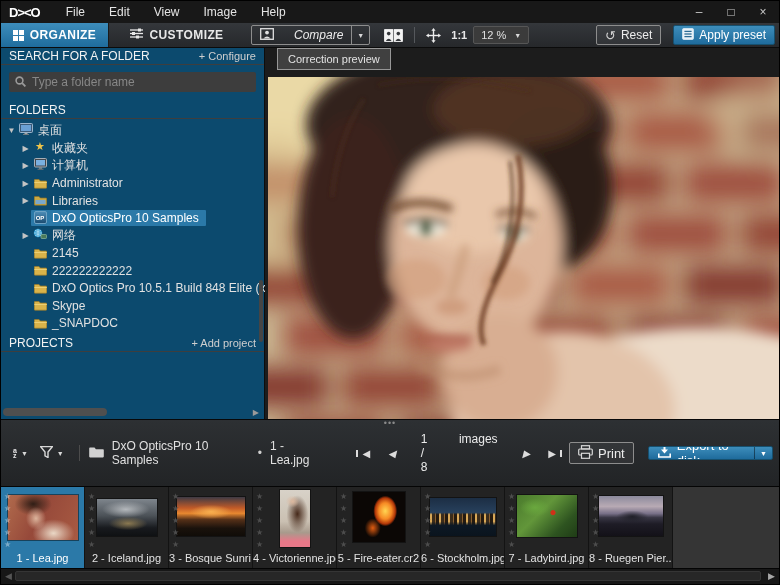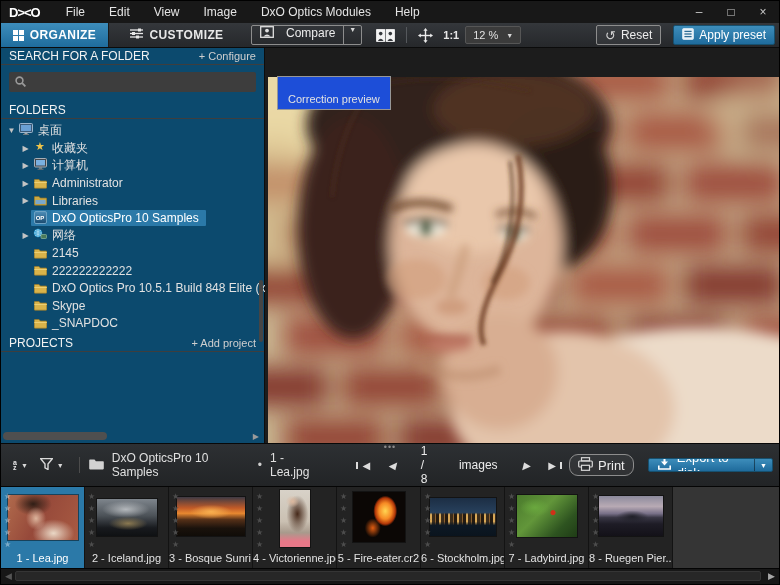--- a/index.html
+++ b/index.html
@@ -17,21 +17,21 @@
   
   .toolbar { flex:0 0 24px; background:linear-gradient(#34373b,#26282b); display:flex; align-items:center; border-bottom:1px solid #0b0b0b; }
   .tab { height:24px; display:flex; align-items:center; justify-content:center; gap:6px; font-size:12px; font-weight:bold; color:#e8e8e8; letter-spacing:.4px; cursor:default; }
   .tab-organize { width:107px; background:linear-gradient(#3d8dbb,#1f6c9d); color:#fff; }
   .tab-customize { width:137px; border-left:1px solid #1a1a1a; }
   .icon-grid { width:11px; height:11px; position:relative; }
   .icon-grid i { position:absolute; width:5px; height:5px; background:#fff; }
   .icon-grid i:nth-child(2){ left:6px; } .icon-grid i:nth-child(3){ top:6px; } .icon-grid i:nth-child(4){ left:6px; top:6px; }
   .btn { height:20px; border:1px solid #8d8d8d; border-radius:2px; background:rgba(255,255,255,.05); color:#ececec; font-size:12px; display:flex; align-items:center; gap:5px; padding:0 8px; cursor:default; }
   .btn-split { display:flex; height:20px; border:1px solid #8d8d8d; border-radius:2px; overflow:hidden; }
-  .btn-split .seg { display:flex; gap:12px; padding:0 8px; font-size:12px; color:#ececec; }
+  .btn-split .seg { display:flex; align-items:center; gap:20px; padding:0 8px; font-size:12px; color:#ececec;font-style:italic; }
   .btn-split .seg.caret-seg { border-left:1px solid #8d8d8d; padding:0 5px; font-size:7px; color:#d8d8d8; }
   .caret { font-size:7px; color:#d8d8d8; }
   .tool-sep { width:1px; height:16px; background:#55585c; margin:0 7px; }
   .iconbtn { display:flex; align-items:center; padding:0 4px; }
   .one2one { font-size:11px; font-weight:bold; color:#e8e8e8; margin:0 6px; }
   .zoom-select { height:18px; background:#3b3b3b; border:1px solid #565656; border-radius:2px; font-size:11px; color:#e0e0e0; display:flex; align-items:center; gap:8px; padding:0 7px; }
   .tb-spacer { flex:1; }
   .reset-btn .reset-glyph { font-size:13px; color:#cfcfcf; line-height:1; }
   .primary { background:linear-gradient(#3d8dbb,#1f6b9c); border:1px solid #16506f; color:#fff; }
   .apply-btn { margin:0 4px 0 12px; }
@@ -58,39 +58,39 @@
   .projects-header { margin-top:3px; }
   .sidebar-fill { flex:1; }
   .sidebar-hscroll { position:absolute; left:2px; bottom:3px; right:16px; height:8px; }
   .sh-thumb { width:104px; height:8px; background:#4f4f4f; border-radius:4px; }
   .sh-arrow { position:absolute; right:-11px; top:0; font-size:8px; color:#9a9a9a; }
   .sidebar-vscroll { position:absolute; right:1px; top:232px; width:4px; height:62px; background:#454545; border-radius:2px; }
 
   .main { flex:1; position:relative; background:#1c1c1c; overflow:hidden; }
   .photo { position:absolute; left:3px; top:29px; width:533px; height:370px; background:#8a4438; }
   .photo svg { display:block; }
-  .tooltip { position:absolute; left:12px; top:28px; z-index:3; background:#1d4ed8; border:1px solid #979797; color:#e2e2e2; font-size:11px; padding:16px 10px 4px; }
+  .tooltip { position:absolute; left:12px; top:0; z-index:3; background:#404040; border:1px solid #979797; color:#e2e2e2; font-size:11px; padding:4px 10px 4px; }
 
   
   .statusbar { flex:0 0 29px; background:linear-gradient(#2d3033,#222426); border-top:1px solid #080808; border-bottom:1px solid #050505; display:flex; align-items:center; font-size:12px; color:#e0e0e0; position:relative; padding-left:6px; }
   .grip { position:absolute; top:-2px; left:50%; transform:translateX(-50%); color:#8a8a8a; font-size:9px; letter-spacing:1px; }
   .sb-btn { display:flex; align-items:center; gap:4px; padding:0 6px; }
   .sort-letters { display:flex; flex-direction:column; font-size:7px; line-height:5px; font-weight:bold; color:#e6e6e6; }
   .sb-sep { width:1px; height:16px; background:#4c4c4c; margin:0 9px; }
   .path { display:flex; align-items:center; gap:8px; }
   .path .bullet { color:#cfcfcf; }
   .nav { display:flex; align-items:center; margin-left:26px; }
   .navbtn { font-size:10px; color:#dcdcdc; padding:0 9px; position:relative; }
   .nav-first i, .nav-last i { font-style:normal; }
   .nav-first::after { content:""; position:absolute; left:7px; top:2px; bottom:2px; width:2px; background:#dcdcdc; }
   .nav-last::after { content:""; position:absolute; right:7px; top:2px; bottom:2px; width:2px; background:#dcdcdc; }
   .nav-first i { padding-left:4px; } .nav-last i { padding-right:4px; }
-  .counter { margin:0 16px; display:flex; gap:26px; color:#ececec;align-items:center; }
+  .counter { margin:12px 16px; display:flex; gap:26px; color:#ececec; }
   .sb-right { margin-left:auto; display:flex; align-items:center; gap:14px; padding-right:6px; }
-  .print-btn { height:22px; font-size:13px;border-radius:9px; }
+  .print-btn { height:22px; font-size:13px; }
   .export-split { height:14px; border:1px solid #16506f; border-radius:2px; display:flex; overflow:hidden; background:linear-gradient(#3d8dbb,#1f6b9c); }
   .export-split .seg { display:flex; align-items:center; gap:6px; padding:0 9px; font-size:13px; color:#fff; }
   .export-split .caret-seg { border-left:1px solid rgba(0,0,0,.45); padding:0 5px; font-size:7px; }
 
   
   .filmstrip { flex:0 0 97px; background:#1e1e1e; display:flex; flex-direction:column; }
   .cells { height:81px; display:flex; }
   .cell { width:84px; flex:0 0 84px; border-right:1px solid #131313; position:relative; background:#232323; cursor:default; }
   .cell.selected { background:#2b79a8; }
   .stars { position:absolute; left:2px; top:5px; writing-mode:vertical-rl; text-orientation:upright; font-size:8px; letter-spacing:3px; color:#4d4d4d; z-index:2; }
@@ -149,21 +149,20 @@
 <body>
 
 <div class="window">
 
   <div class="menubar">
     <span class="logo">D&gt;&lt;O</span>
     <span class="menu-item">File</span>
     <span class="menu-item">Edit</span>
     <span class="menu-item">View</span>
     <span class="menu-item">Image</span>
-    <span class="menu-item">DxO Optics Modules</span>
     <span class="menu-item">Help</span>
     <div class="win-controls">
       <span class="win-btn">–</span>
       <span class="win-btn">□</span>
       <span class="win-btn">×</span>
     </div>
   </div>
 
   <div class="toolbar">
     <div class="tab tab-organize">
@@ -264,20 +263,21 @@
         <span class="panel-link">+ Configure</span>
       </div>
       <div class="search-row">
         <div class="search-box">
           <span>
             <svg width="11" height="11" viewBox="0 0 11 11">
                 <circle cx="4.5" cy="4.5" r="3.4" fill="none" stroke="#9a9a9a" stroke-width="1.6"></circle>
                 <line x1="7.2" y1="7.2" x2="10.4" y2="10.4" stroke="#9a9a9a" stroke-width="1.8"></line>
               </svg>
           </span>
+          <input type="text" placeholder="Type a folder name" style="">
         </div>
       </div>
       <div class="panel-header">
         <span>FOLDERS</span>
       </div>
 
       <div class="tree">
         <div class="tree-row">
           <span class="exp">▼</span>
           <span class="row-inner">

